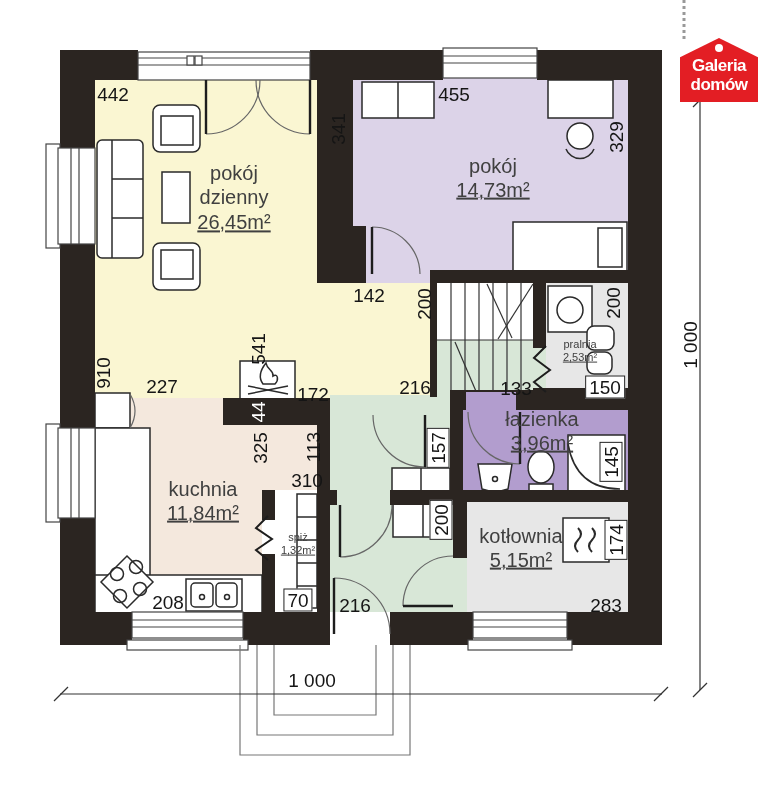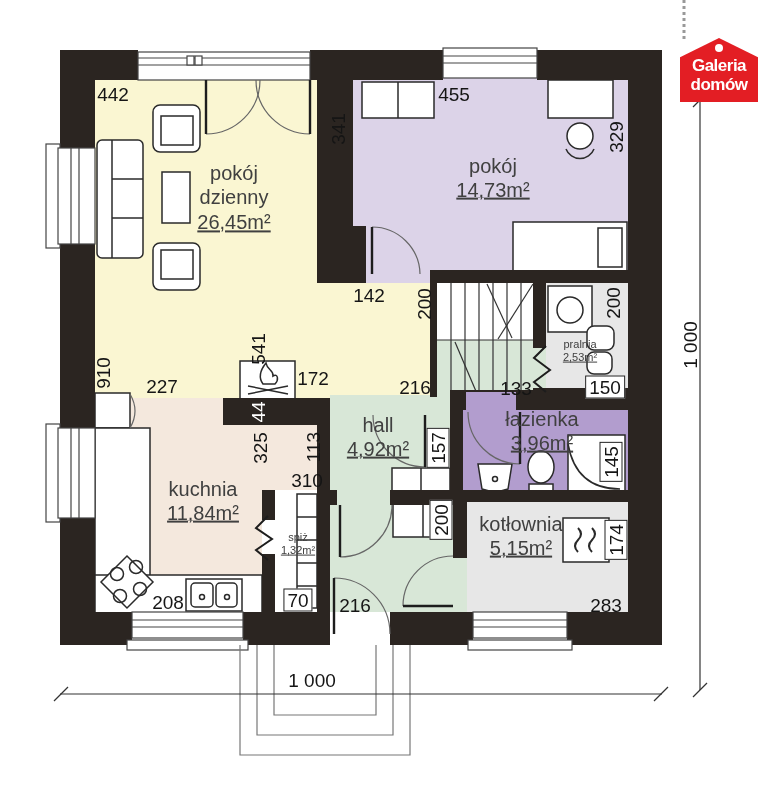--- a/index.html
+++ b/index.html
@@ -244,21 +244,21 @@
   <div class="lbl v" style="left:616px;top:137px">329</div>
   <div class="lbl" style="left:369px;top:295px">142</div>
   <div class="lbl v" style="left:424px;top:304px">200</div>
   <div class="lbl v" style="left:613px;top:303px">200</div>
   <div class="lbl boxed" style="left:605px;top:387px">150</div>
   <div class="lbl" style="left:516px;top:388px">133</div>
   <div class="lbl" style="left:415px;top:387px">216</div>
   <div class="lbl v" style="left:103px;top:373px">910</div>
   <div class="lbl" style="left:162px;top:386px">227</div>
   <div class="lbl v" style="left:258px;top:349px">541</div>
-  <div class="lbl" style="left:313px;top:378px">172</div>
+  <div class="lbl" style="left:313px;top:394px">172</div>
   <div class="lbl v wt" style="left:258px;top:412px">44</div>
   <div class="lbl v" style="left:260px;top:448px">325</div>
   <div class="lbl v" style="left:313px;top:447px">113</div>
   <div class="lbl" style="left:307px;top:480px">310</div>
   <div class="lbl v boxed" style="left:438px;top:448px">157</div>
   <div class="lbl v boxed" style="left:611px;top:462px">145</div>
   <div class="lbl v boxed" style="left:441px;top:520px">200</div>
   <div class="lbl v boxed" style="left:616px;top:540px">174</div>
   <div class="lbl" style="left:168px;top:602px">208</div>
   <div class="lbl boxed" style="left:298px;top:600px">70</div>
@@ -277,33 +277,29 @@
     <span class="ar">14,73m²</span>
   </div>
   <div class="room sm" style="left:580px;top:351px">
     <span class="nm">pralnia</span>
     <span class="ar">2,53m²</span>
   </div>
   <div class="room" style="left:542px;top:431px">
     <span class="nm">łazienka</span>
     <span class="ar">3,96m²</span>
   </div>
-  <div class="room" style="left:378px;top:437px">
-    <span class="nm">hall</span>
-    <span class="ar">4,92m²</span>
-  </div>
   <div class="room" style="left:203px;top:501px">
     <span class="nm">kuchnia</span>
     <span class="ar">11,84m²</span>
   </div>
   <div class="room sm" style="left:298px;top:544px">
     <span class="nm">spiż</span>
     <span class="ar">1,32m²</span>
   </div>
-  <div class="room" style="left:521px;top:536px">
+  <div class="room" style="left:521px;top:548px">
     <span class="nm">kotłownia</span>
     <span class="ar">5,15m²</span>
   </div>
 
   <div class="badge" style="background-color: rgb(227, 30, 36);">
     <div class="hole"></div>
     <div class="t">Galeria</div>
     <div class="t">domów</div>
   </div>
 

